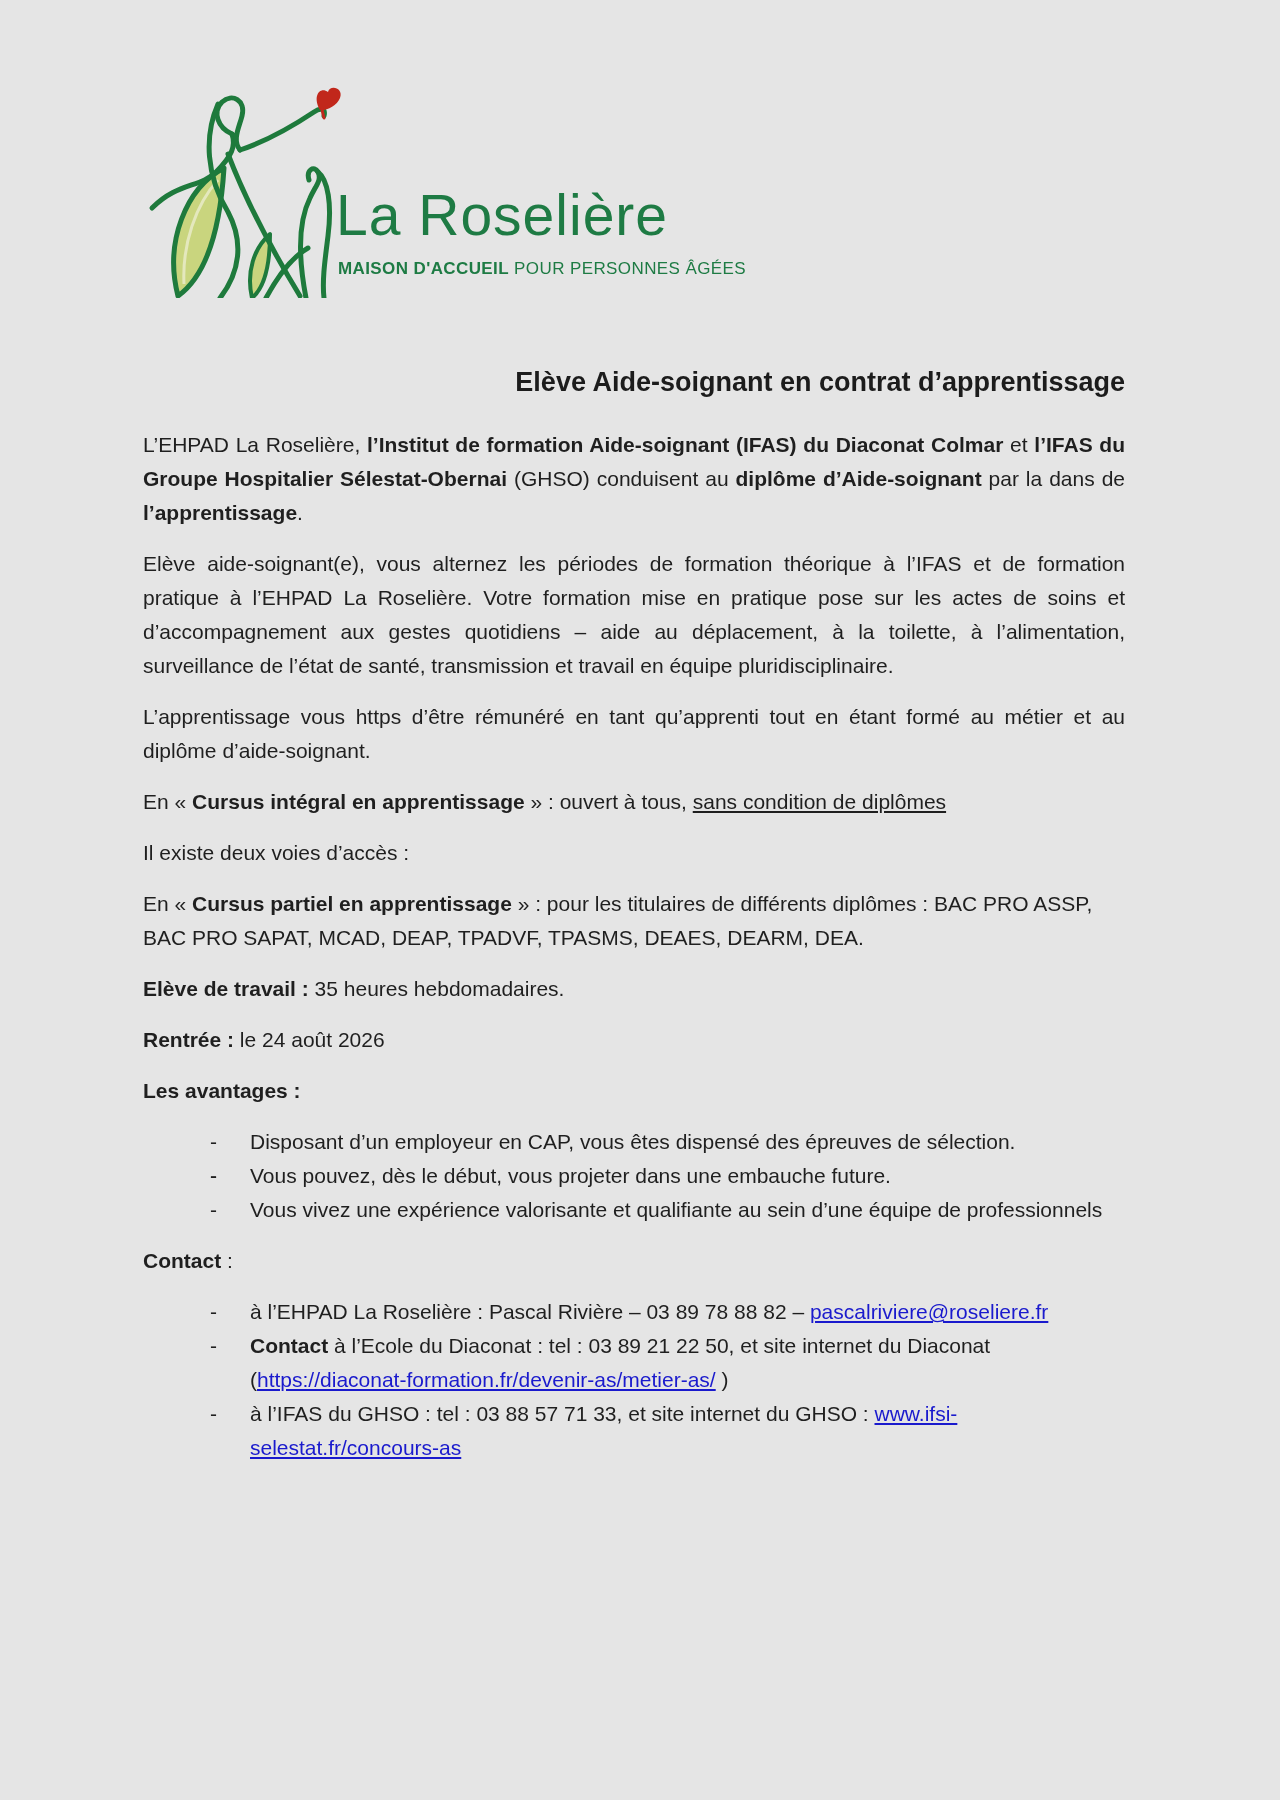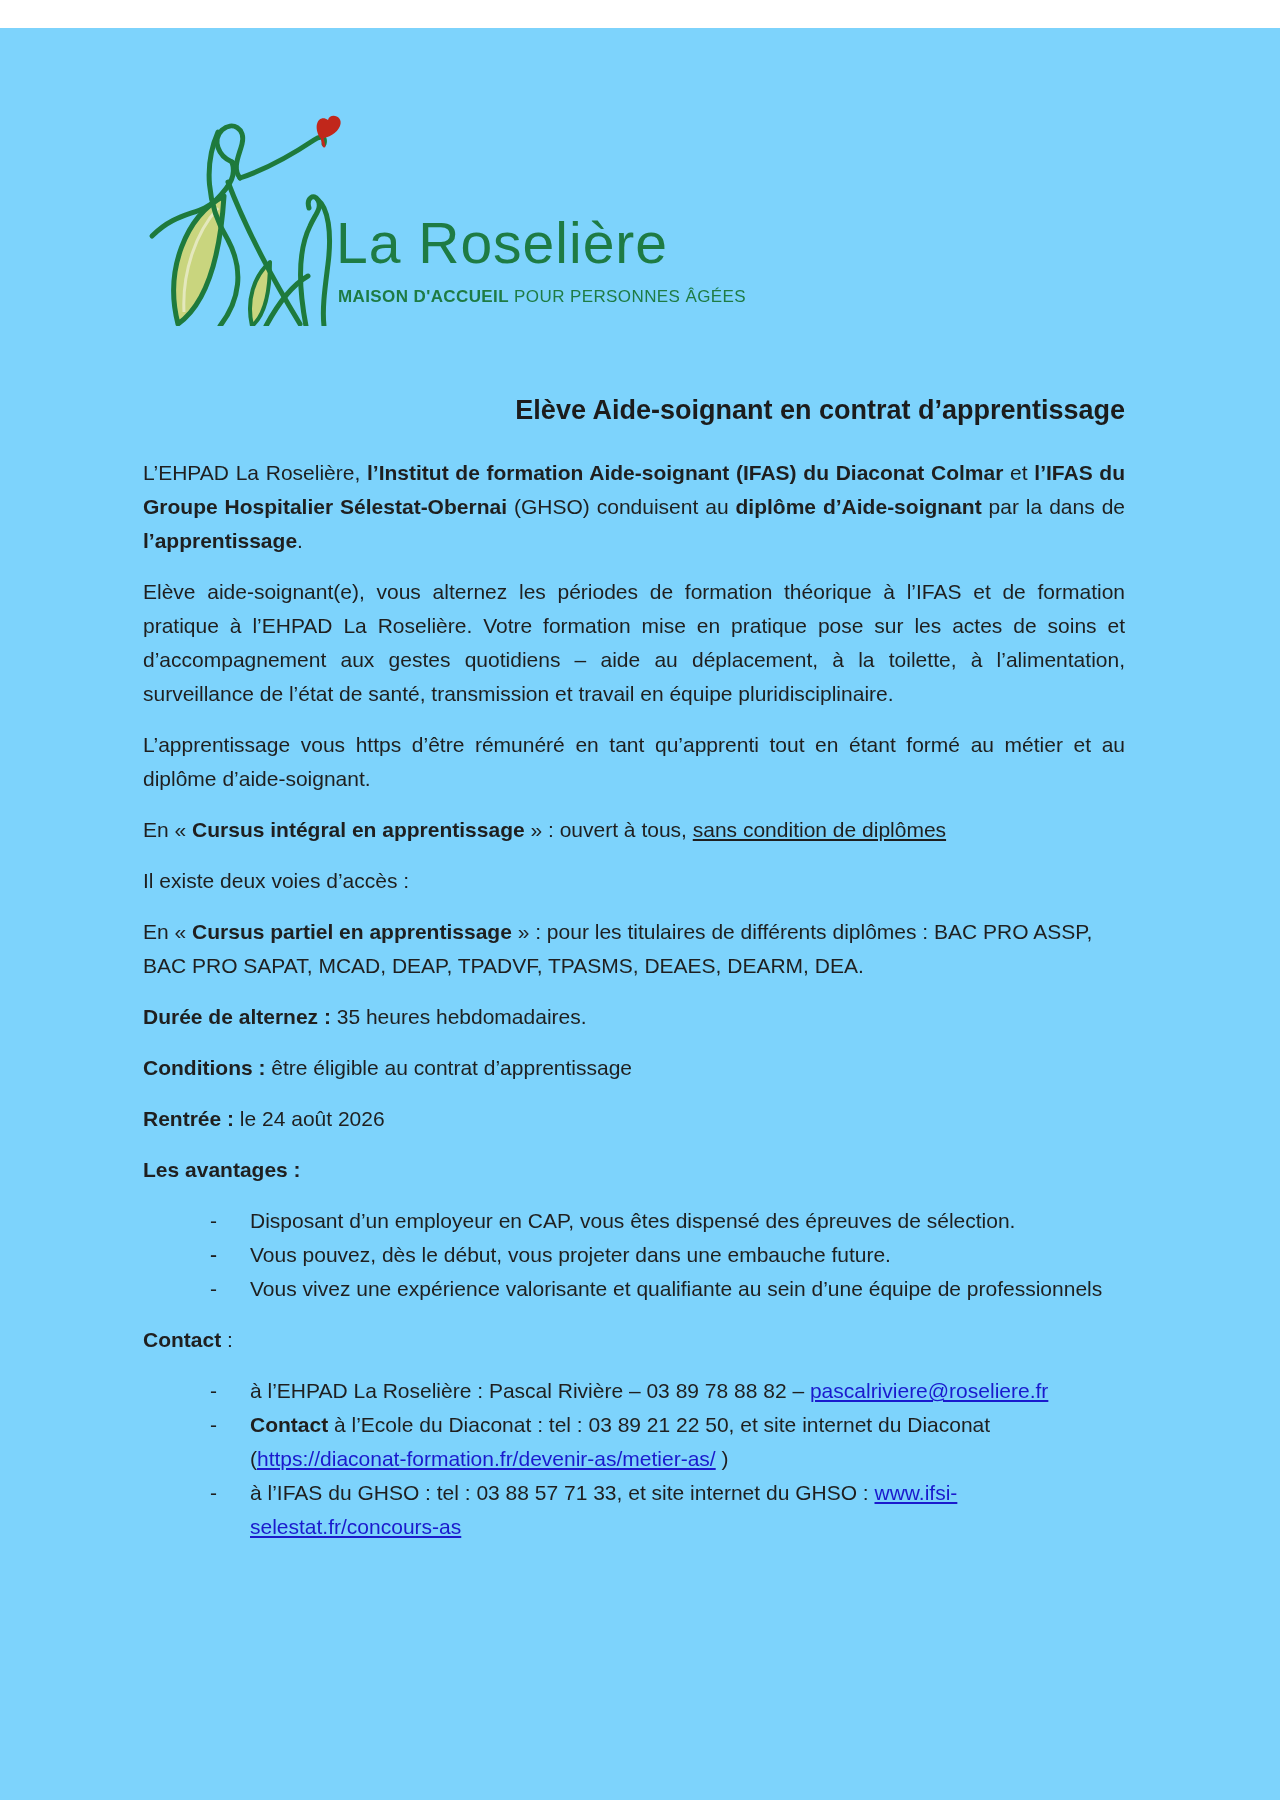--- a/index.html
+++ b/index.html
@@ -2,21 +2,21 @@
 <html lang="fr"><head>
 <meta charset="utf-8">
 <style>
   html,body{margin:0;padding:0;}
   body{
     width:1280px;height:1800px;position:relative;background:#ffffff;
     font-family:"Liberation Sans","DejaVu Sans",sans-serif;
     color:#1f1f1f;
     -webkit-font-smoothing:antialiased;
   }
-  .page{position:absolute;inset:0;background:#7dd3fc;overflow:hidden;margin-top:28px;}
+  .page{position:absolute;inset:0;background:#e5e5e5;overflow:hidden;}
 
   
   .logo-figure{position:absolute;left:148px;top:84px;width:212px;height:214px;}
   .brand{
     position:absolute;left:336px;top:182px;
     font-size:57px;font-weight:400;color:#1e7b44;letter-spacing:1px;
     font-family:"Liberation Sans","DejaVu Sans",sans-serif;
   }
   .tagline{
     position:absolute;left:338px;top:259px;
@@ -85,23 +85,22 @@
     <p class="p just">Elève aide-soignant(e), vous alternez les périodes de formation théorique à l’IFAS et de formation pratique à l’EHPAD La Roselière.  Votre formation mise en pratique pose sur les actes de soins et d’accompagnement aux gestes quotidiens – aide au déplacement, à la toilette, à l’alimentation, surveillance de l’état de santé, transmission et travail en équipe pluridisciplinaire.</p>
 
     <p class="p just">L’apprentissage vous https d’être rémunéré en tant qu’apprenti tout en étant formé au métier et au diplôme d’aide-soignant.</p>
 
     <p class="p"><span>En « </span><b>Cursus intégral en apprentissage</b><span> » : ouvert à tous, </span><span class="u">sans condition de diplômes</span></p>
 
     <p class="p">Il existe deux voies d’accès :</p>
 
     <p class="p"><span>En « </span><b>Cursus partiel en apprentissage</b><span> » : pour les titulaires de différents diplômes : BAC PRO ASSP, BAC PRO SAPAT, MCAD, DEAP, TPADVF, TPASMS, DEAES, DEARM, DEA.</span></p>
 
-    <p class="p"><b>Durée de alternez :</b><span> 35 heures hebdomadaires.</span></p>
+    <p class="p"><b>Elève de travail :</b><span> 35 heures hebdomadaires.</span></p>
 
-    <p class="p"><b>Conditions :</b><span> être éligible au contrat d’apprentissage</span></p>
 
     <p class="p"><b>Rentrée :</b><span> le 24 août 2026</span></p>
 
     <p class="p"><b>Les avantages :</b></p>
 
     <div class="list">
       <div class="li"><span class="marker">-</span><span>Disposant d’un employeur en CAP, vous êtes dispensé des épreuves de sélection.</span></div>
       <div class="li"><span class="marker">-</span></div>
       <div class="li"><span class="marker">-</span><span>Vous pouvez, dès le début, vous projeter dans une embauche future.</span></div>
       <div class="li"><span class="marker">-</span><span>Vous vivez une expérience valorisante et qualifiante au sein d’une équipe de professionnels</span></div>

